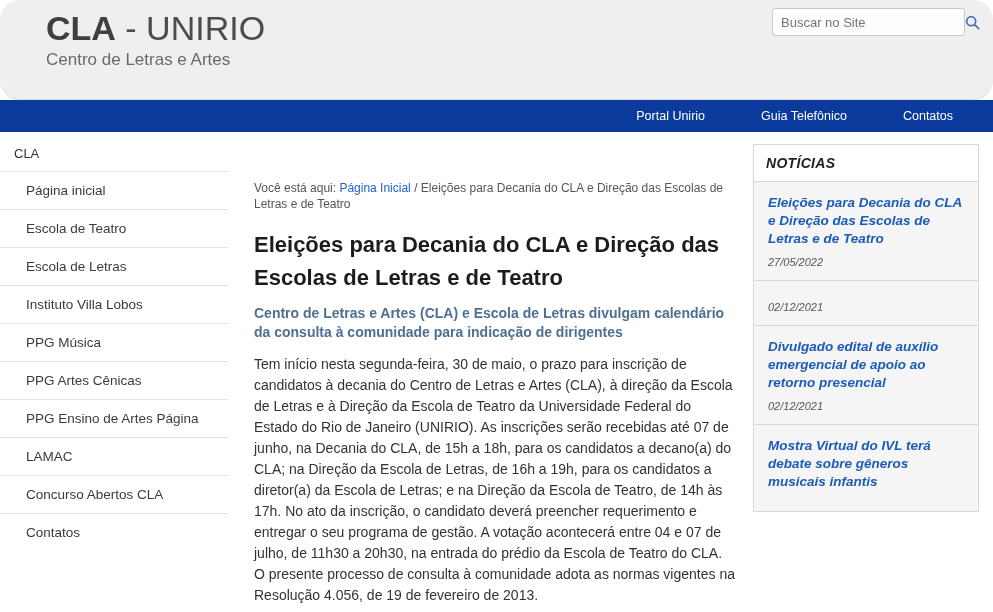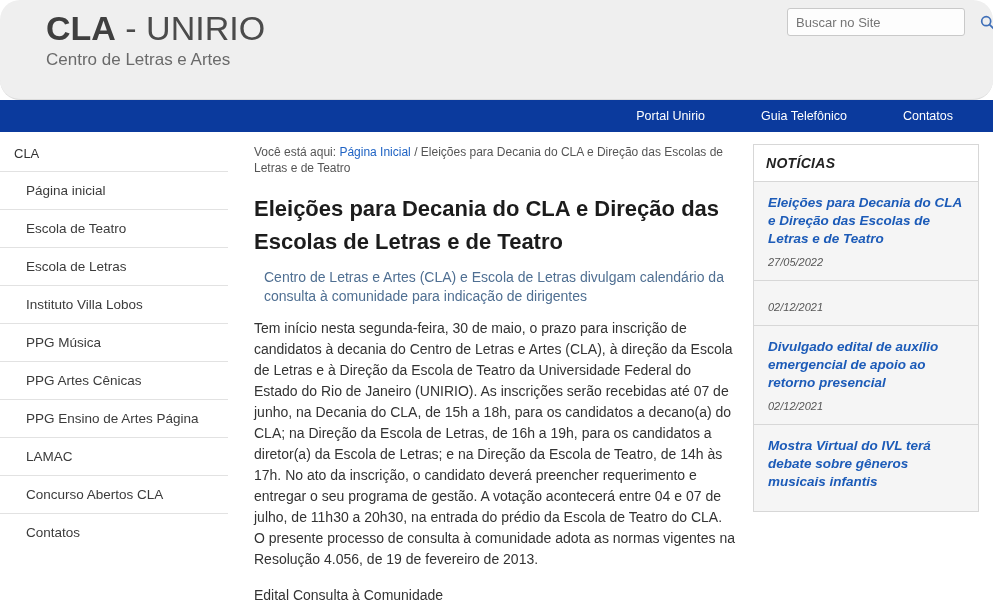--- a/index.html
+++ b/index.html
@@ -37,21 +37,21 @@
   }
   .brand-sub {
     font-size: 17px;
     color: #6a6a6a;
     margin-top: 2px;
   }
   .search-box {
     position: absolute;
     right: 28px;
     top: 8px;
-    width: 178px;
+    width: 193px;
     height: 28px;
     background: #fdfdfd;
     border: 1px solid #c9c9c9;
     border-radius: 3px;
     display: flex;
     align-items: center;
   }
   .search-input {
     border: none;
     outline: none;
@@ -137,38 +137,39 @@
   .main {
     flex: 1;
     padding: 12px 18px 0 26px;
     min-width: 0;
   }
   .breadcrumb {
     font-size: 12px;
     color: #555;
     line-height: 16px;
     margin-bottom: 16px;
+    margin-top: 36px;
   }
   .breadcrumb a {
     color: #1f63c4;
     text-decoration: none;
   }
   .article-title {
     font-size: 22px;
     font-weight: bold;
     color: #1c1c1c;
     line-height: 33px;
     margin: 0 0 10px 0;
   }
   .article-lead {
     font-size: 14px;
-    font-weight: normal;
+    font-weight: bold;
     color: #4f6f92;
     line-height: 19px;
-    margin: 0 0 12px 10px;
+    margin: 0 0 12px 0;
   }
   .article-body {
     font-size: 14px;
     color: #333;
     line-height: 21px;
     margin: 0 0 16px 0;
   }
   .article-link {
     font-size: 14px;
     color: #333;

